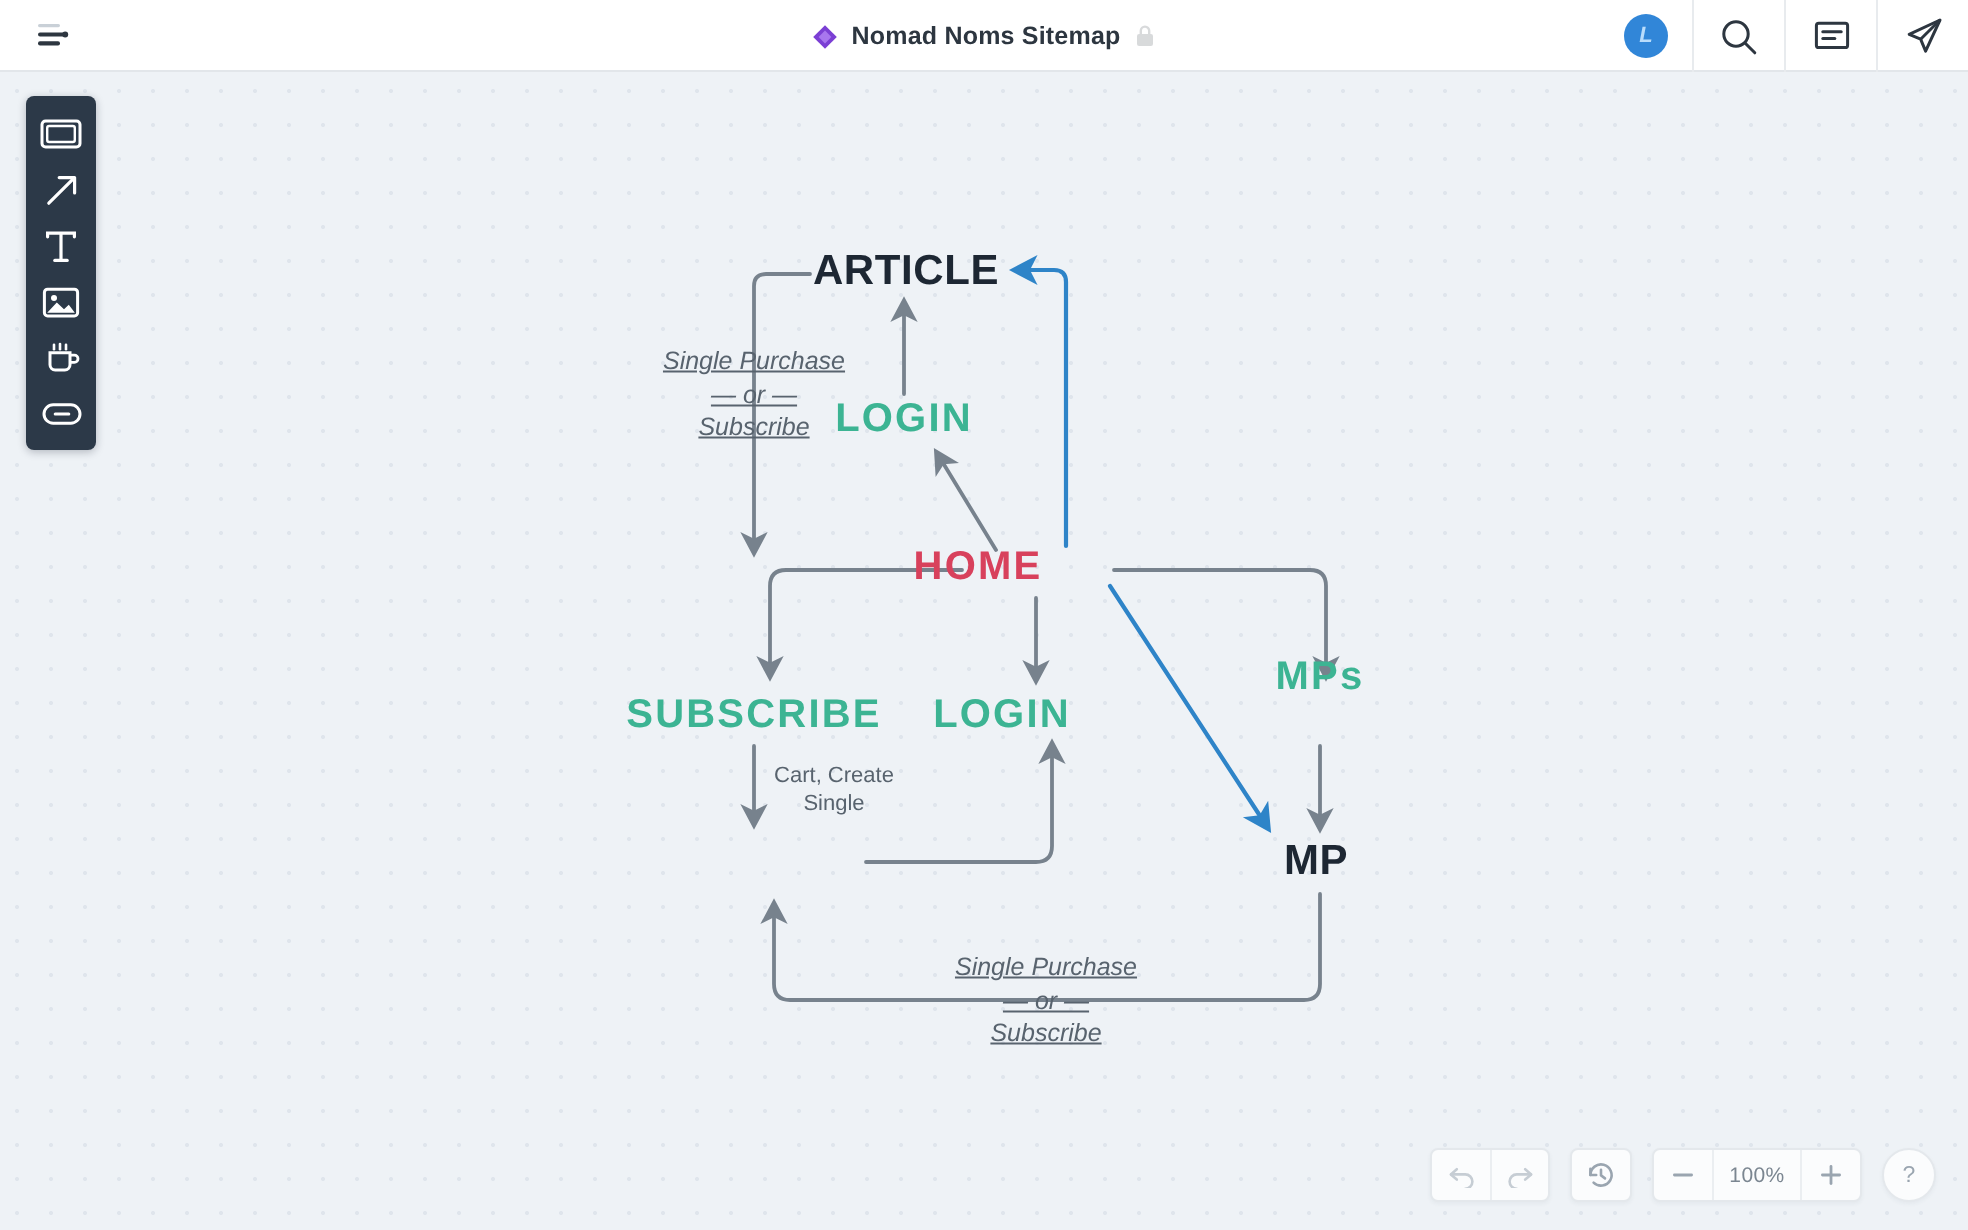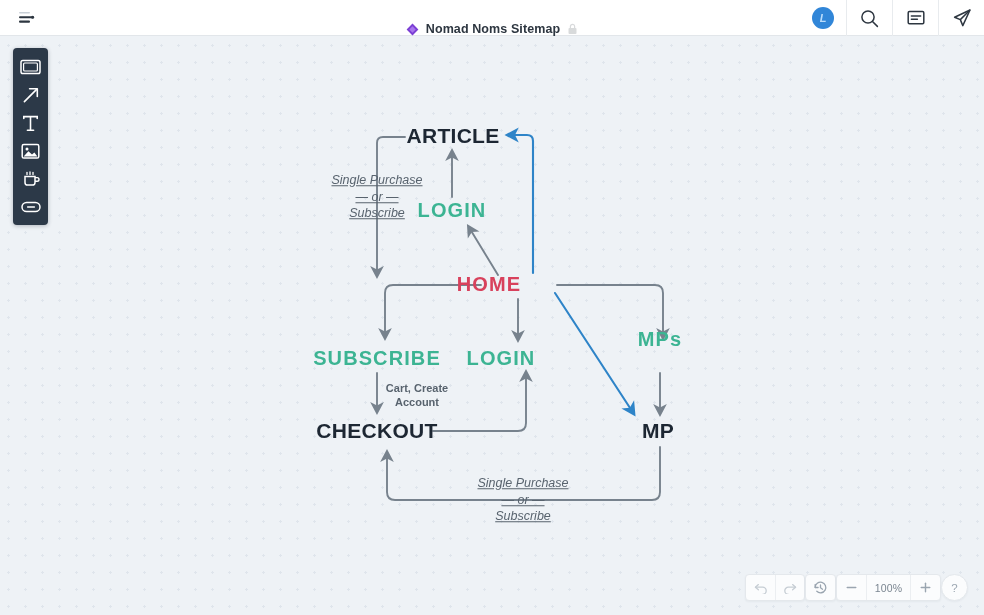--- a/index.html
+++ b/index.html
@@ -22,21 +22,21 @@
     z-index: 40;
   }
   #menu-btn {
     width: 52px; height: 36px;
     display: flex; align-items: center; justify-content: center;
     cursor: pointer;
   }
   #title-wrap {
     position: absolute; left: 0; right: 0; top: 0; height: 36px;
     display: flex; align-items: center; justify-content: center;
-    gap: 7px; pointer-events: none; margin-top: 11px;
+    gap: 7px; pointer-events: none;
   }
   #title-wrap > * { pointer-events: auto; }
   #doc-title {
     font-size: 12.5px; font-weight: bold; color: #2d3640;
     letter-spacing: .1px; white-space: nowrap;
   }
   #title-lock { opacity: .18; }
   #top-right {
     position: absolute; right: 0; top: 0; height: 36px;
     display: flex; align-items: center;
@@ -106,26 +106,26 @@
     position: absolute;
     transform: translate(-50%, -50%);
     font-style: italic;
     color: #58636e;
     text-align: center;
     line-height: 16.5px;
     white-space: nowrap;
     user-select: none;
   }
   .edgelabel.big { font-size: 12.5px; text-decoration: underline; }
-  .edgelabel.small { font-size: 11px; line-height: 14px; font-style: normal; font-weight: bold; }
+  .edgelabel.small { font-size: 11px; line-height: 14px; font-style: normal; }
 
   
   #bottom-controls {
     position: absolute; right: 16px; bottom: 14px;
-    display: flex; align-items: center; 
+    display: flex; align-items: center; gap: 10px;
     z-index: 35;
   }
   .ctl-group {
     display: flex; align-items: center;
     background: #fbfcfd;
     border: 1px solid #e4e8ec;
     border-radius: 4px;
     height: 27px;
     box-shadow: 0 1px 2px rgba(40,55,70,.05);
     overflow: hidden;
@@ -300,32 +300,31 @@
           <path d="M540,256 L617,374" marker-end="url(#ahb)"></path>
         </g>
       </svg>
 
       <div class="node dark" style="left:438px;top:99px">ARTICLE</div>
       <div class="node teal" style="left:437px;top:173px">LOGIN</div>
       <div class="node red" style="left:474px;top:247px">HOME</div>
       <div class="node teal" style="left:362px;top:321px">SUBSCRIBE</div>
       <div class="node teal" style="left:486px;top:321px">LOGIN</div>
       <div class="node teal" style="left:645px;top:302px">MPs</div>
-      <div class="node dark" style="left:362px;top:394px">CHECKOUT</div>
       <div class="node dark" style="left:643px;top:394px">MP</div>
 
       <div class="edgelabel big" style="left:362px;top:160px">
         <div>Single Purchase</div>
         <div>— or —</div>
         <div>Subscribe</div>
       </div>
 
       <div class="edgelabel small" style="left:402px;top:358px">
         <div>Cart, Create</div>
-        <div>Account</div>
+        <div>Single</div>
       </div>
 
       <div class="edgelabel big" style="left:508px;top:463px">
         <div>Single Purchase</div>
         <div>— or —</div>
         <div>Subscribe</div>
       </div>
 
     </div>
   </div>

